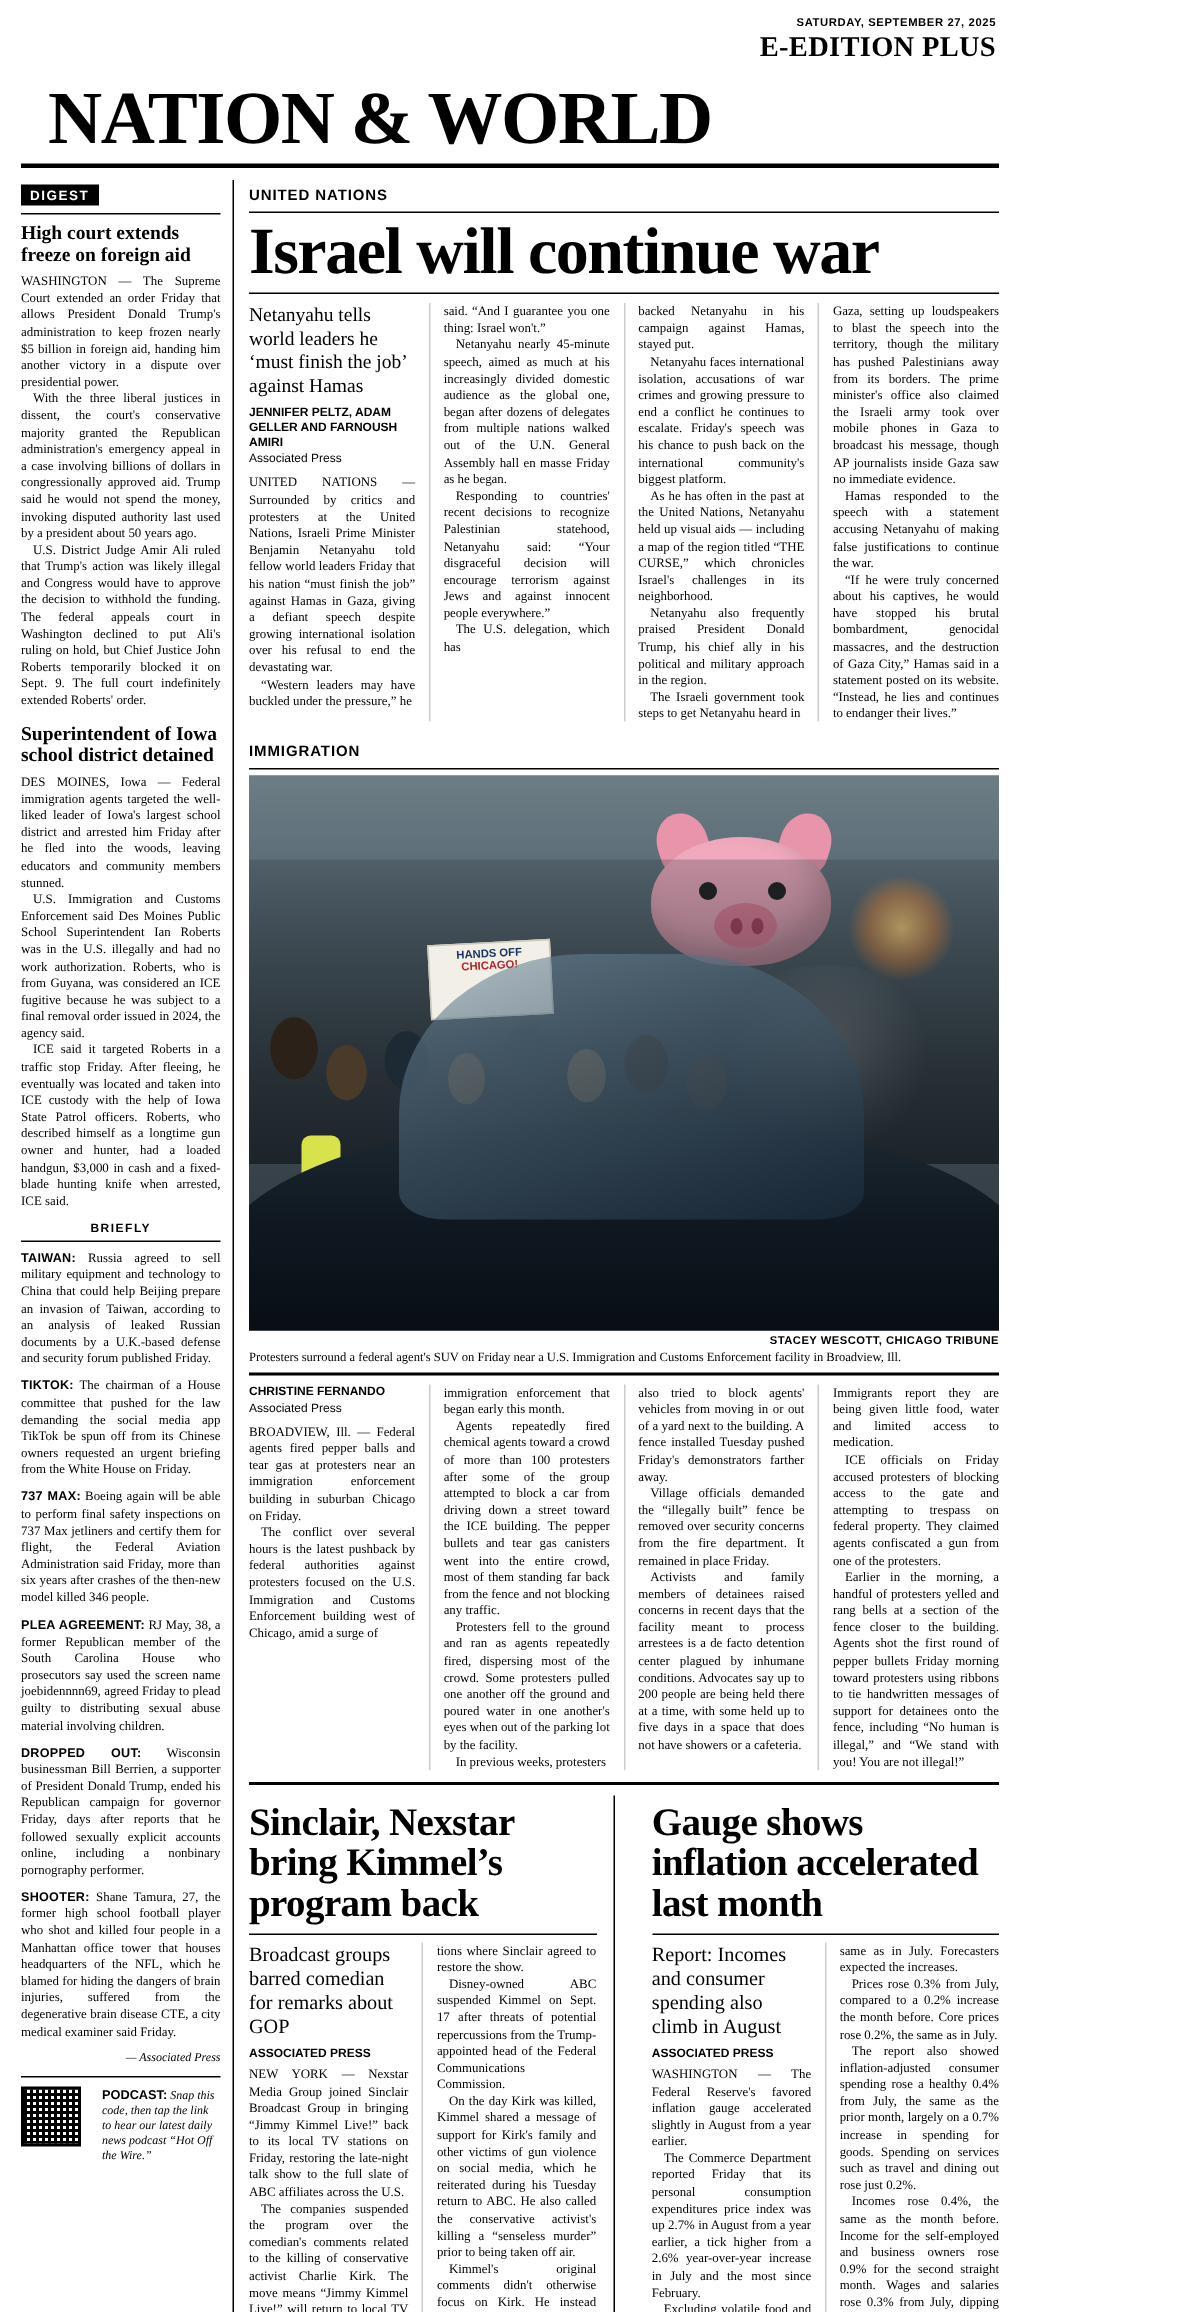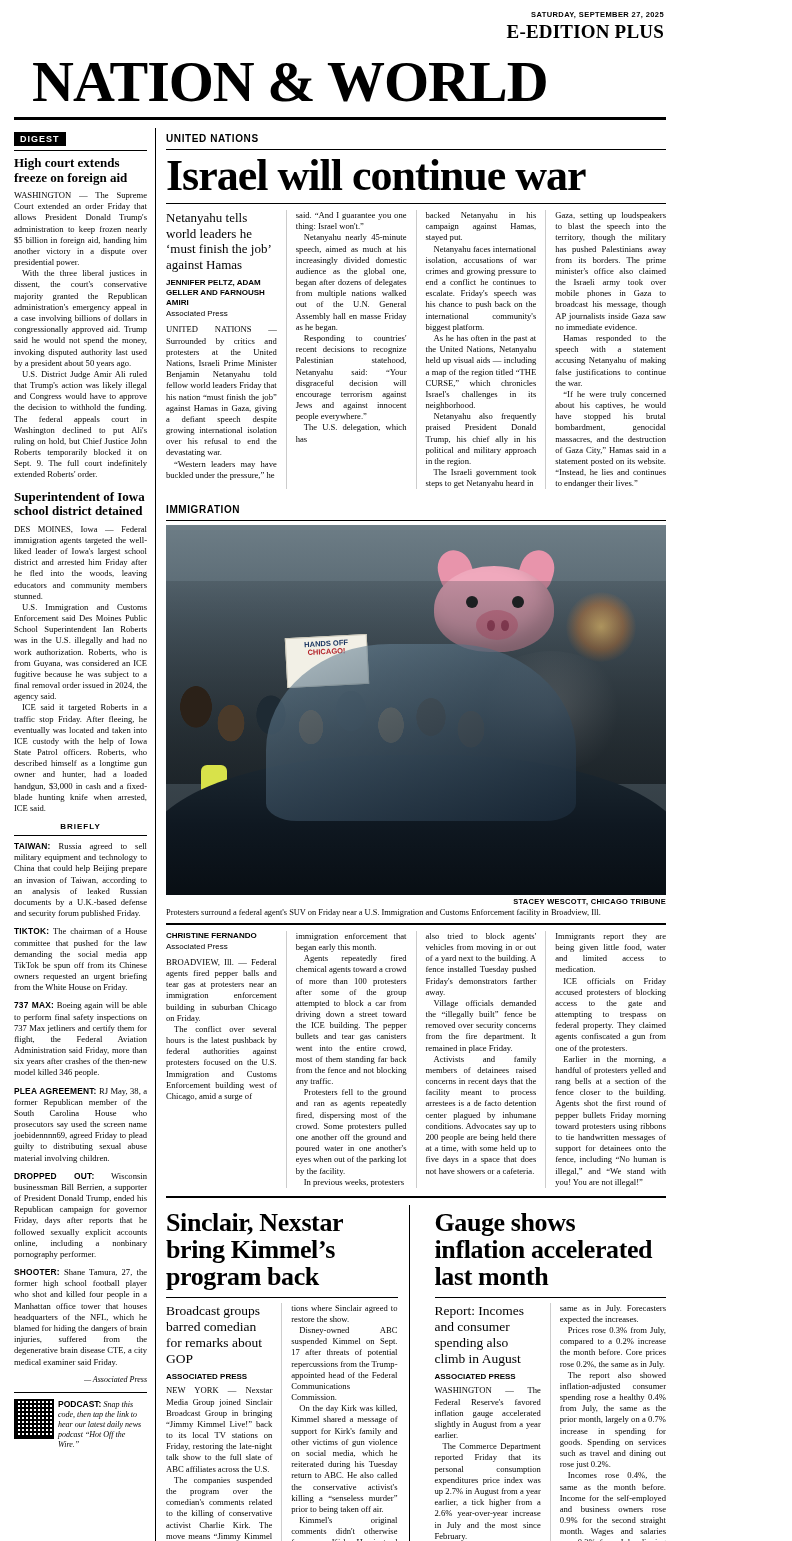--- a/index.html
+++ b/index.html
@@ -10,21 +10,21 @@
     font-family: "Liberation Serif", serif;
     color: #000;
   }
   .page { width: 680px; min-height: 1541px; padding: 10px 14px 14px 14px; position: relative; }
 
   
   .masthead-top { display: flex; justify-content: flex-end; align-items: flex-start; padding-right: 2px; }
   .masthead-right { text-align: right; }
   .dateline { font-family: "Liberation Sans", sans-serif; font-size: 7.5px; font-weight: bold; letter-spacing: .4px; }
   .edition { font-family: "Liberation Serif", serif; font-size: 19px; font-weight: bold; letter-spacing: .2px; margin-top: 2px; }
-  .section-title { font-family: "Liberation Serif", serif; font-size: 58px; font-weight: bold; letter-spacing: -1px; line-height: 1; margin: 10px 0 6px 18px; }
+  .section-title { font-family: "Liberation Serif", serif; font-size: 50px; font-weight: bold; letter-spacing: -1px; line-height: 1; margin: 10px 0 6px 18px; }
   .rule-thick { border-top: 3px solid #000; margin: 4px 0 0 0; }
   .rule-thin { border-top: 1px solid #000; }
 
   
   .cols { display: flex; gap: 10px; margin-top: 8px; }
   .digest-col { width: 142px; flex: 0 0 142px; border-right: 1px solid #000; padding-right: 8px; }
   .main-col { flex: 1; }
 
   
   .digest-label { background:#000; color:#fff; font-family:"Liberation Sans", sans-serif; font-size:9px; font-weight:bold; letter-spacing:1px; padding:2px 6px; display:inline-block; }
@@ -32,21 +32,21 @@
   .digest-head { font-family:"Liberation Serif", serif; font-size:13px; font-weight:bold; line-height:1.12; margin-bottom:5px; }
   .body-text { font-size:8.6px; line-height:1.30; text-align: justify; }
   .body-text p { margin:0; text-indent: 8px; }
   .body-text p:first-child { text-indent: 0; }
   .briefly { text-align:center; font-family:"Liberation Sans", sans-serif; font-size:8px; font-weight:bold; letter-spacing:1px; margin:8px 0 3px; }
   .brief-item { font-size:8.6px; line-height:1.30; text-align: justify; margin-bottom:7px; }
   .brief-item b { font-family:"Liberation Sans", sans-serif; font-size:8.4px; letter-spacing:.2px; }
   .credit-right { text-align:right; font-style:italic; font-size:8px; margin-top:2px; }
 
   
-  .podcast { display:flex; gap:4px; border-top:1px solid #000; padding-top:6px; margin-top:8px; align-items:flex-start; }
+  .podcast { display:flex; gap:14px; border-top:1px solid #000; padding-top:6px; margin-top:8px; align-items:flex-start; }
   .qr { width:40px; height:40px; flex:0 0 40px; background:
      repeating-linear-gradient(90deg,#000 0 2px,#fff 2px 4px),
      repeating-linear-gradient(0deg,#000 0 2px,#fff 2px 4px);
      background-blend-mode: multiply; border:2px solid #000; }
   .podcast-txt { font-size:8px; line-height:1.25; }
   .podcast-txt .pl { font-family:"Liberation Sans", sans-serif; font-weight:bold; font-size:8.5px; }
 
   
   .kicker { font-family:"Liberation Sans", sans-serif; font-size:10px; font-weight:bold; letter-spacing:.6px; }
   .kicker-wrap { border-bottom:1px solid #000; padding-bottom:3px; margin-bottom:4px; }

